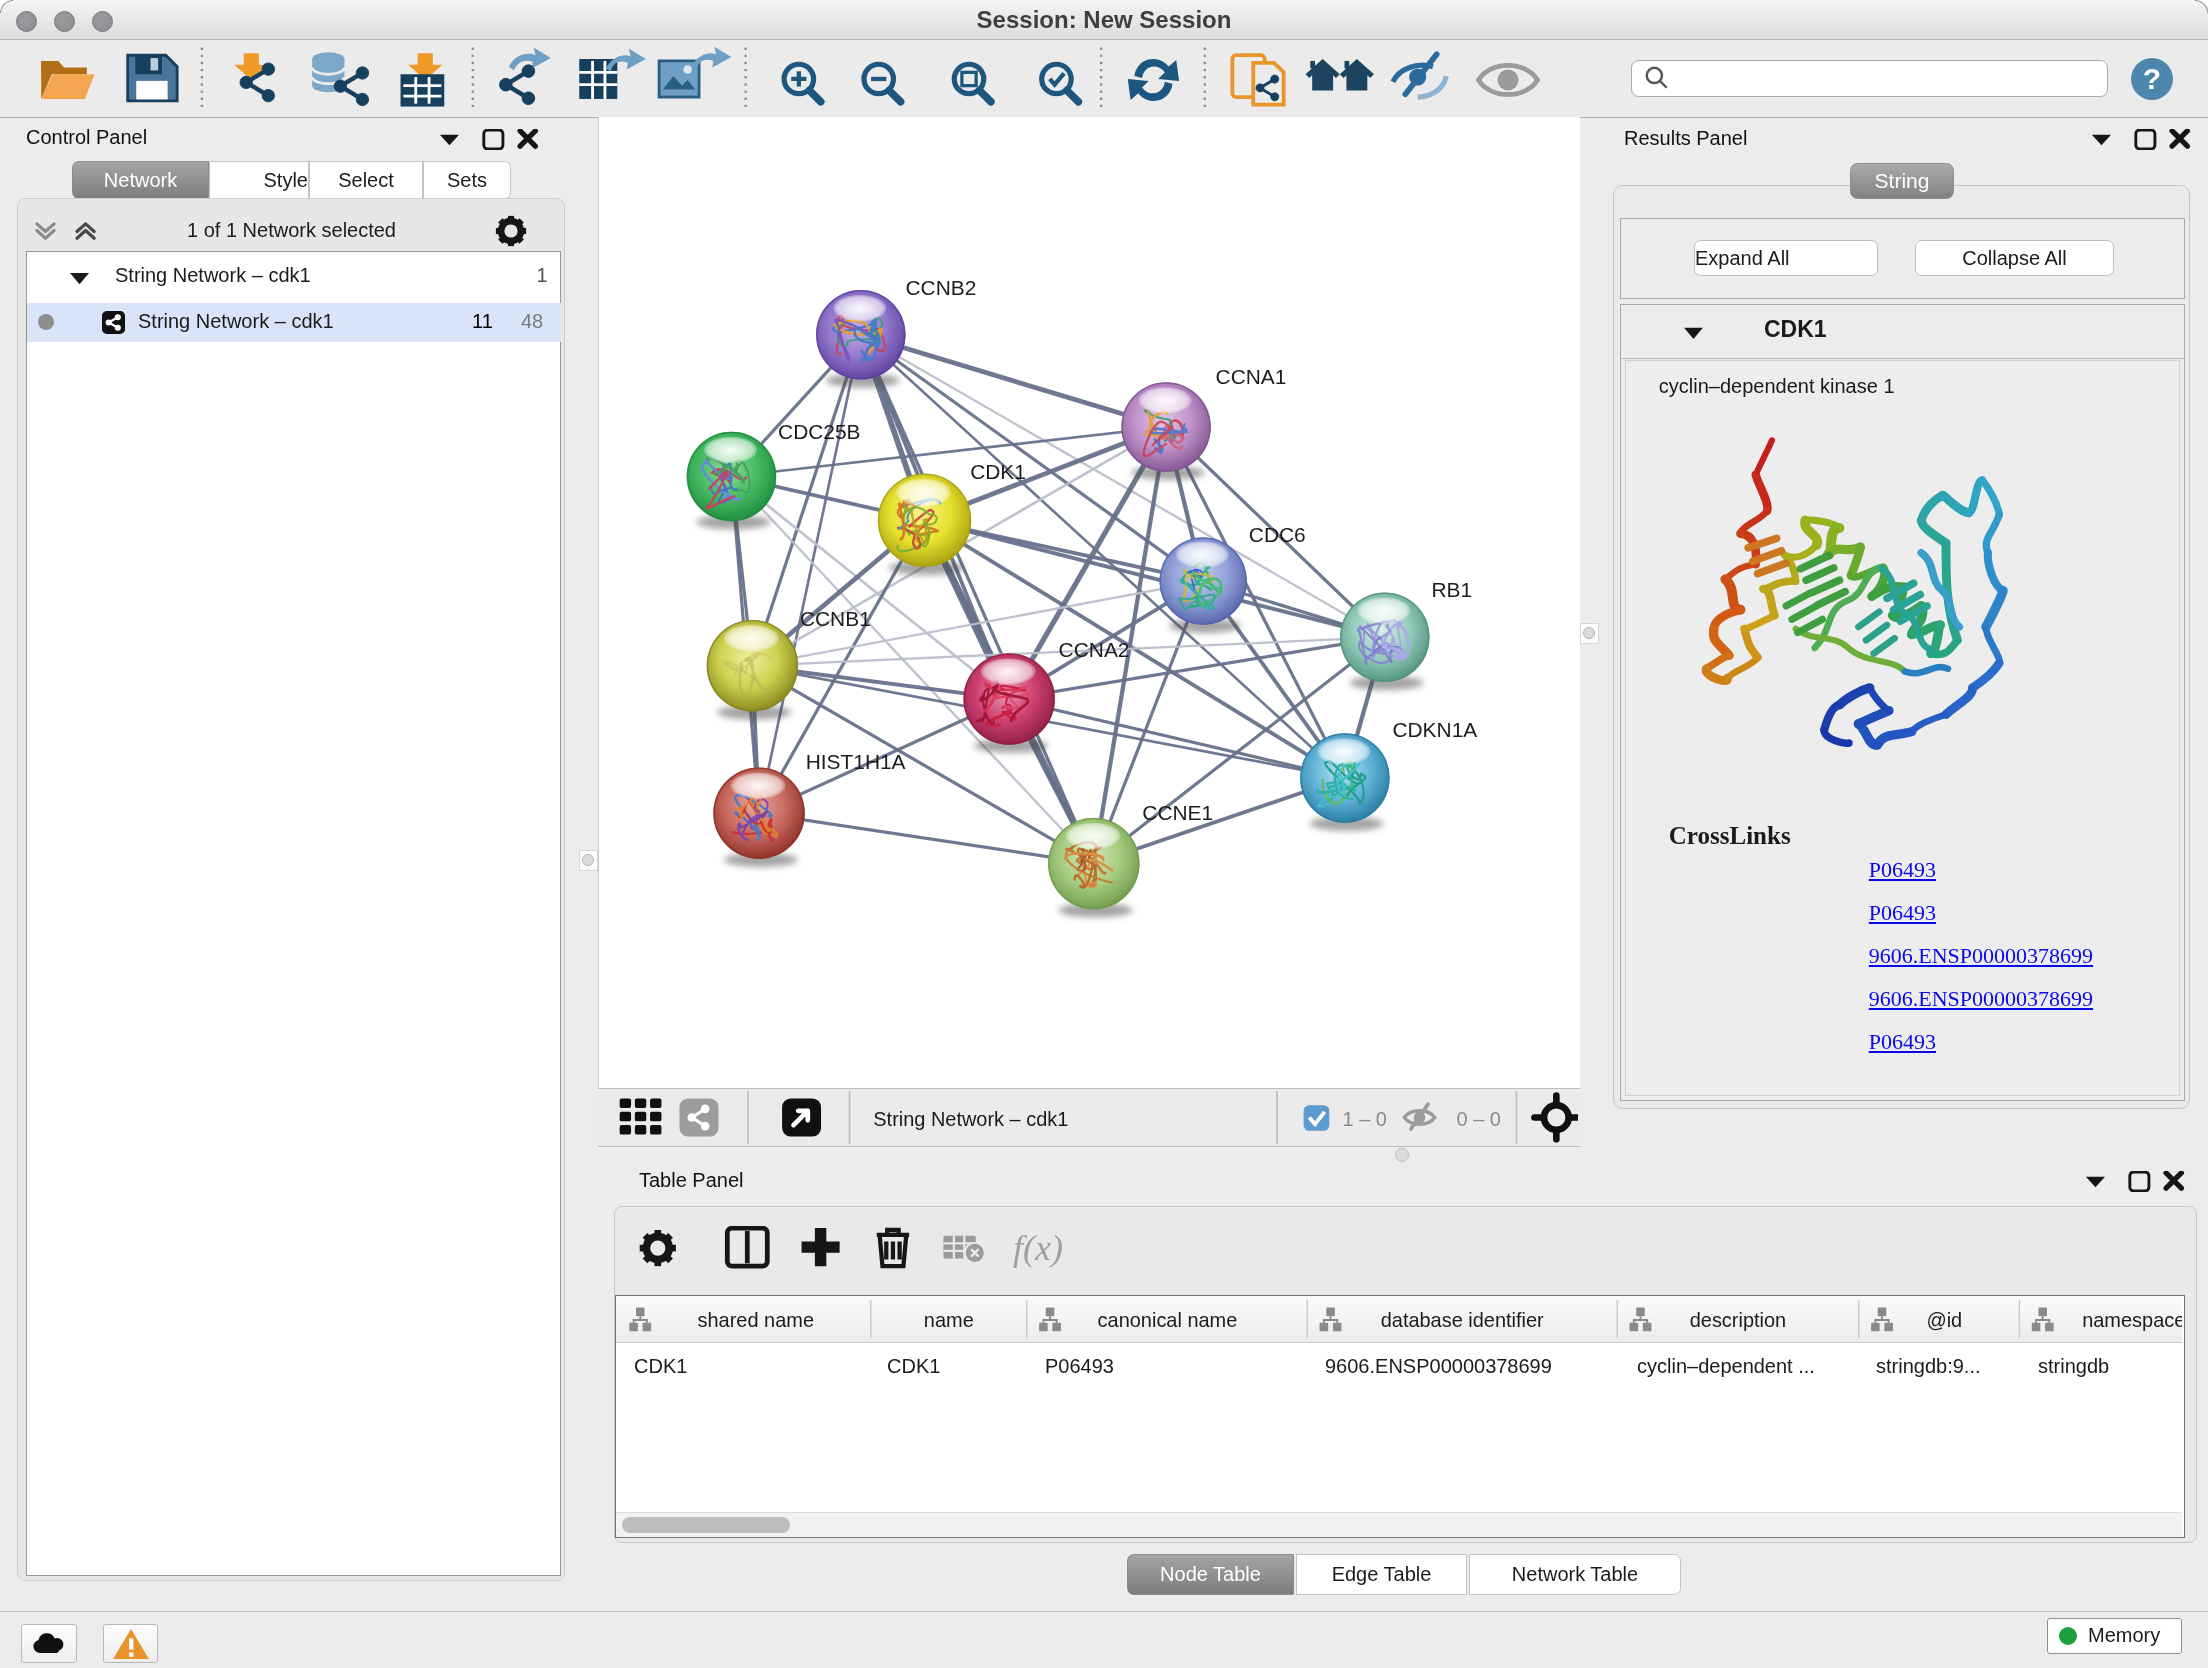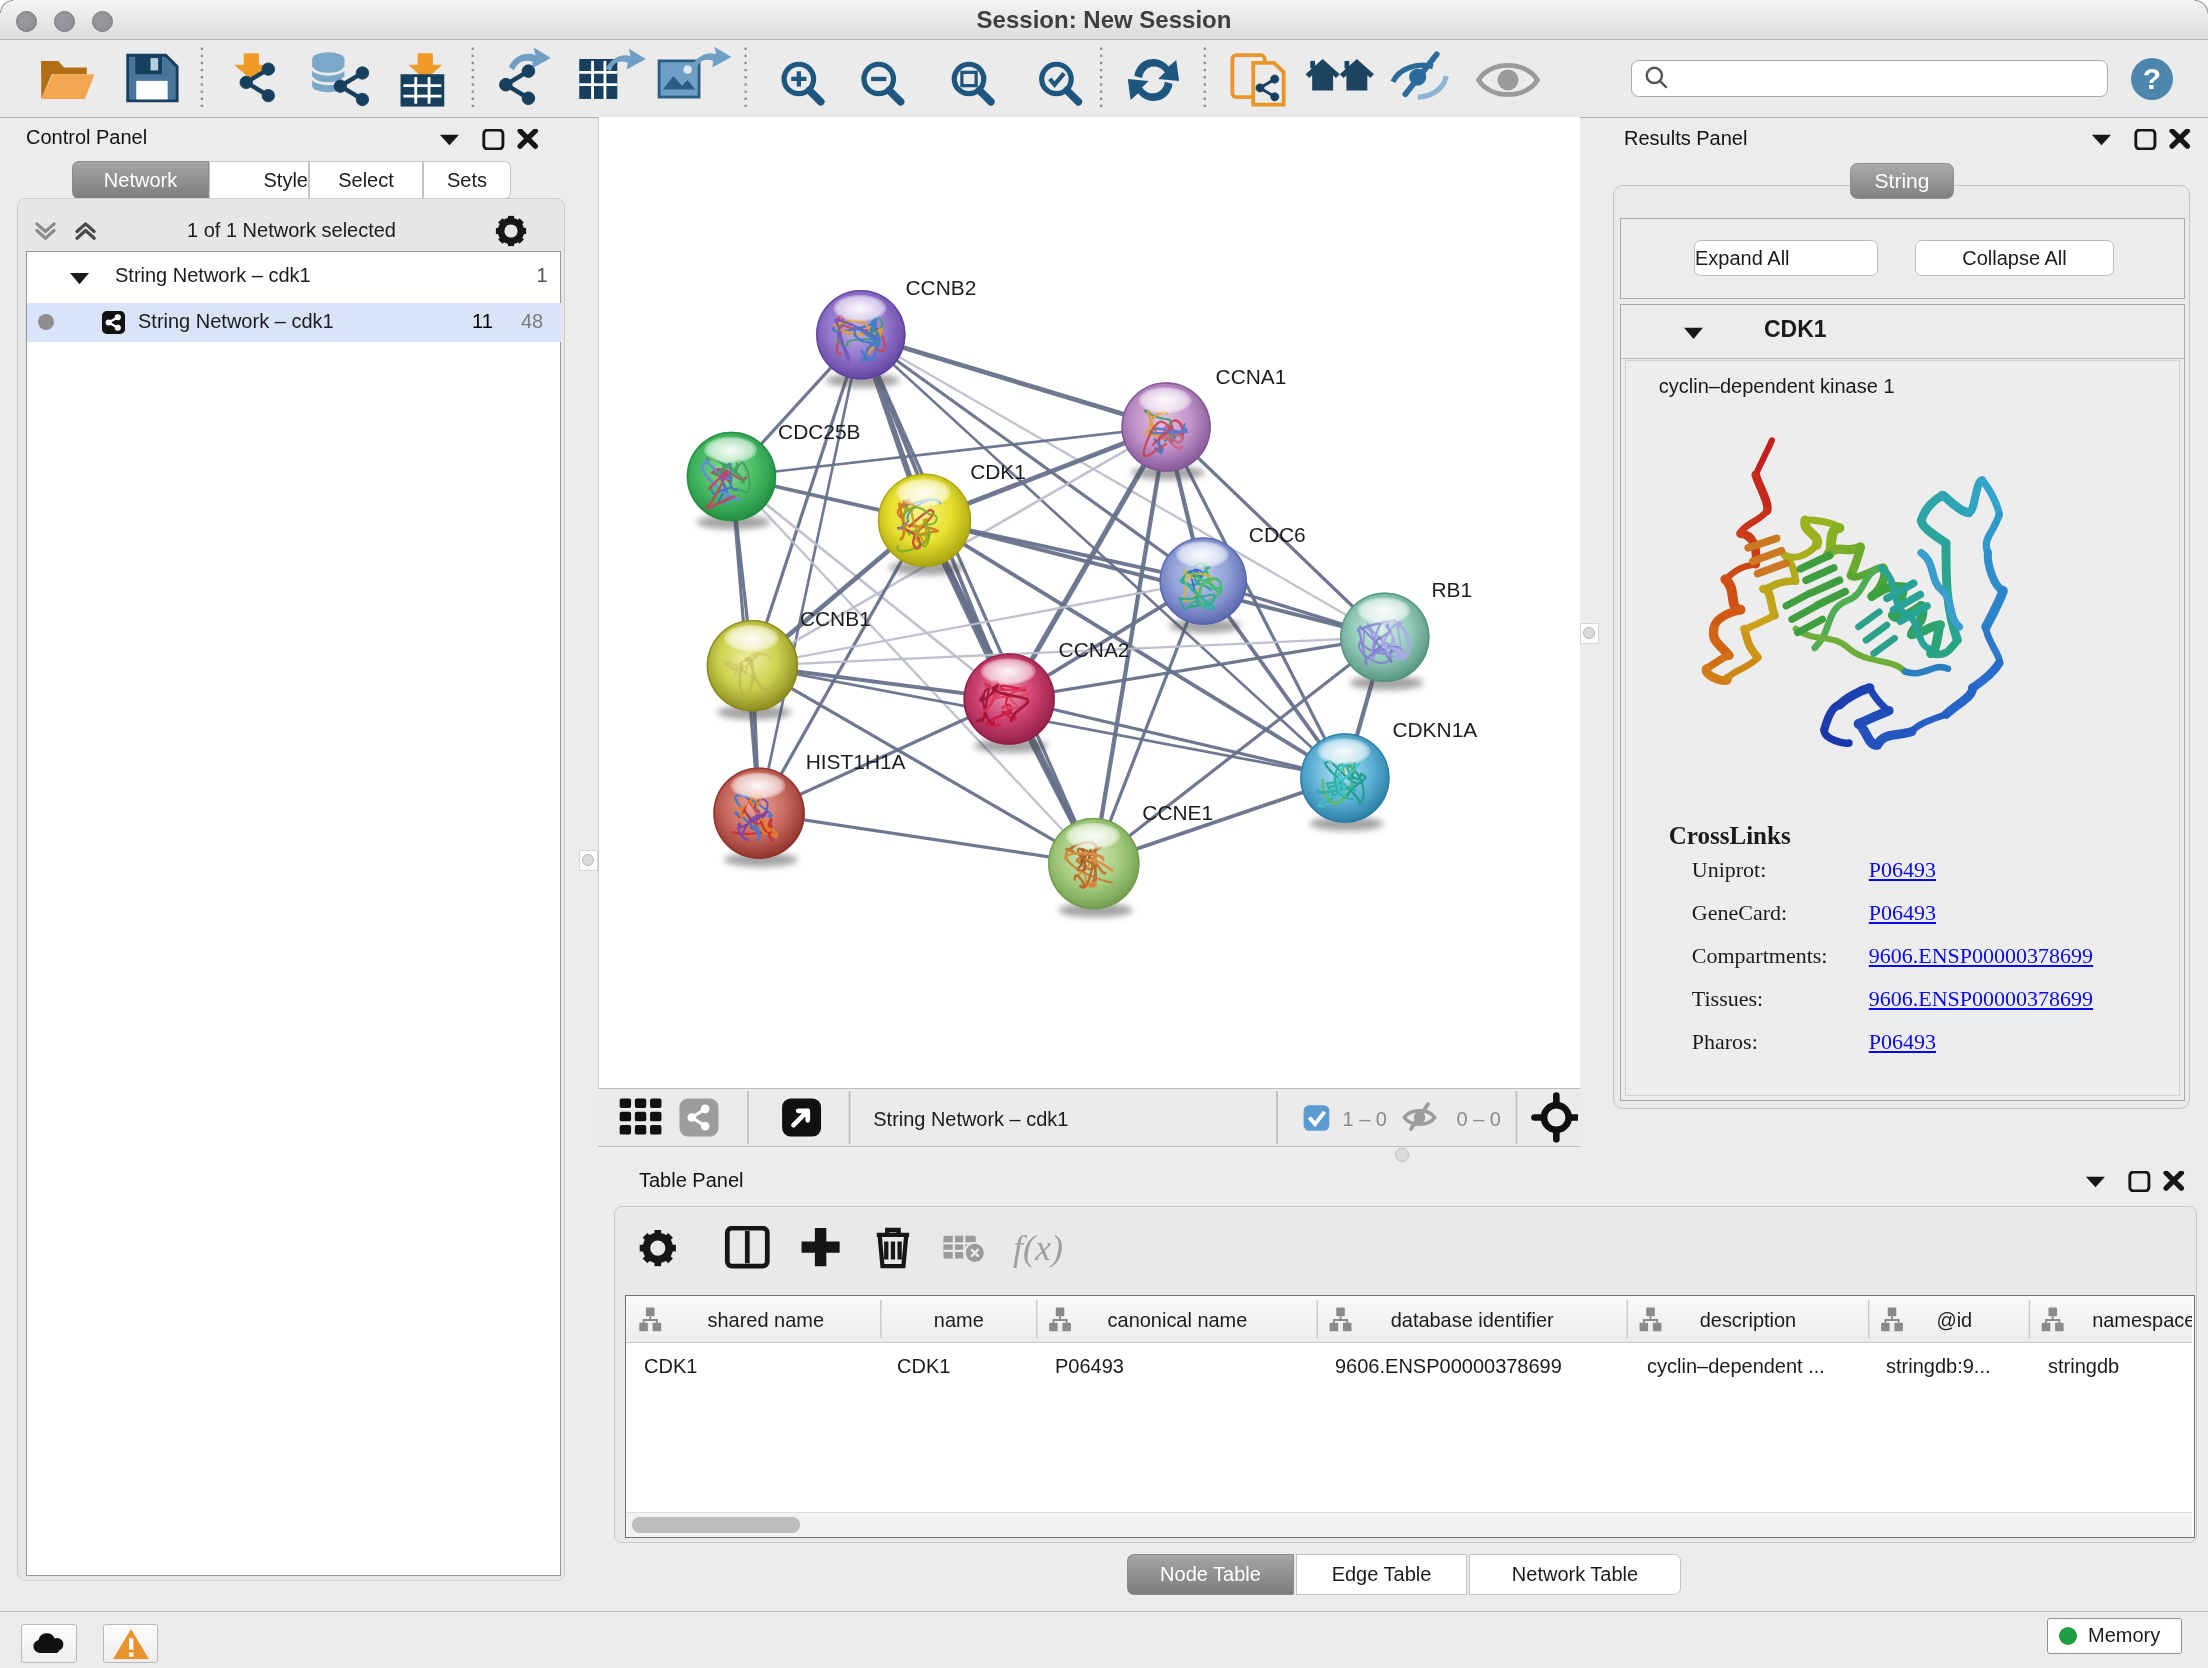--- a/index.html
+++ b/index.html
@@ -741,23 +741,20 @@
 
       <path d="M150,230 C170,210 160,190 185,180 C205,172 200,150 220,146" stroke="#4fae54" stroke-width="7"></path>
       <path d="M220,146 C240,160 228,186 248,196 C262,204 256,226 272,232" stroke="#2aa397" stroke-width="7"></path>
       <path d="M130,210 C150,225 170,215 185,230 C205,248 230,240 245,255" stroke="#6fae3a" stroke-width="6.5"></path>
       <path d="M245,255 C265,262 275,245 290,252" stroke="#2a7fc0" stroke-width="7"></path>
       <path d="M120,186 l26,-14 M126,200 l26,-14 M132,214 l26,-14" stroke="#3f9e3f" stroke-width="7.5"></path>
       <path d="M196,208 l22,-16 M204,222 l22,-16 M212,236 l22,-16" stroke="#2ba08a" stroke-width="7"></path>
       <path d="M262,130 C278,142 270,158 284,170 C296,180 290,198 302,208" stroke="#3a9ecc" stroke-width="8"></path>
     </svg>
     <div class="abs" style="left:43px;top:461px;font-family:'Liberation Serif',serif;font-size:25px;font-weight:bold;">CrossLinks</div>
-    <div class="abs" style="left:66px;top:487px;font-family:'Liberation Serif',serif;font-size:22px;line-height:43px;">
-      Uniprot:<br>GeneCard:<br>Compartments:<br>Tissues:<br>Pharos:
-    </div>
     <div class="abs" style="left:243px;top:487px;font-family:'Liberation Serif',serif;font-size:22px;line-height:43px;color:#0909e8;text-decoration:underline;">
       P06493<br>P06493<br>9606.ENSP00000378699<br>9606.ENSP00000378699<br>P06493
     </div>
   </div>
 </div>
 
 <div class="abs ttl" style="left:639px;top:1169px;">Table Panel</div>
 <svg class="abs" style="left:2084px;top:1171px" width="105" height="21" viewBox="0 0 110 22">
   <path d="M2,6 L22,6 L12,17 Z" fill="#161616"></path>
   <rect x="48" y="1" width="20" height="20" rx="4" fill="none" stroke="#161616" stroke-width="3"></rect>
@@ -801,21 +798,21 @@
             <line x1="11" y1="0" x2="11" y2="24"></line>
             <line x1="22" y1="0" x2="22" y2="24"></line>
           </g>
           <circle cx="33" cy="18" r="10.5" stroke="#e9e9e9" stroke-width="2"></circle>
           <path d="M29,14 l8,8 M37,14 l-8,8" stroke="#e9e9e9" stroke-width="2.6"></path>
         </g>
       <text x="398" y="36" font-family="Liberation Serif,serif" font-style="italic" font-size="38" fill="#a0a0a0">f(x)</text>
     </g>
   </svg>
 
-  <div class="abs" style="left:10px;top:88px;width:1570px;height:243px;background:#fff;border:1.9px solid #737373;box-sizing:border-box;padding-left:17px;">
+  <div class="abs" style="left:0;top:88px;width:1570px;height:243px;background:#fff;border:1.9px solid #737373;box-sizing:border-box;padding-left:17px;">
     <div class="abs" style="left:0;top:0;width:1566px;height:46px;background:linear-gradient(#fafafa,#ececec);border-bottom:1px solid #c9c9c9;font-size:20px;">
       <svg class="abs" style="left:0;top:0;font-size:21px" width="1566" height="46" viewBox="0 0 1647 48">
         <g stroke="#c9c9c9" stroke-width="1.5">
             <line x1="268" y1="4" x2="268" y2="44"></line>
             <line x1="432" y1="4" x2="432" y2="44"></line>
             <line x1="727" y1="4" x2="727" y2="44"></line>
             <line x1="1053" y1="4" x2="1053" y2="44"></line>
             <line x1="1307" y1="4" x2="1307" y2="44"></line>
             <line x1="1476" y1="4" x2="1476" y2="44"></line>
           </g>

